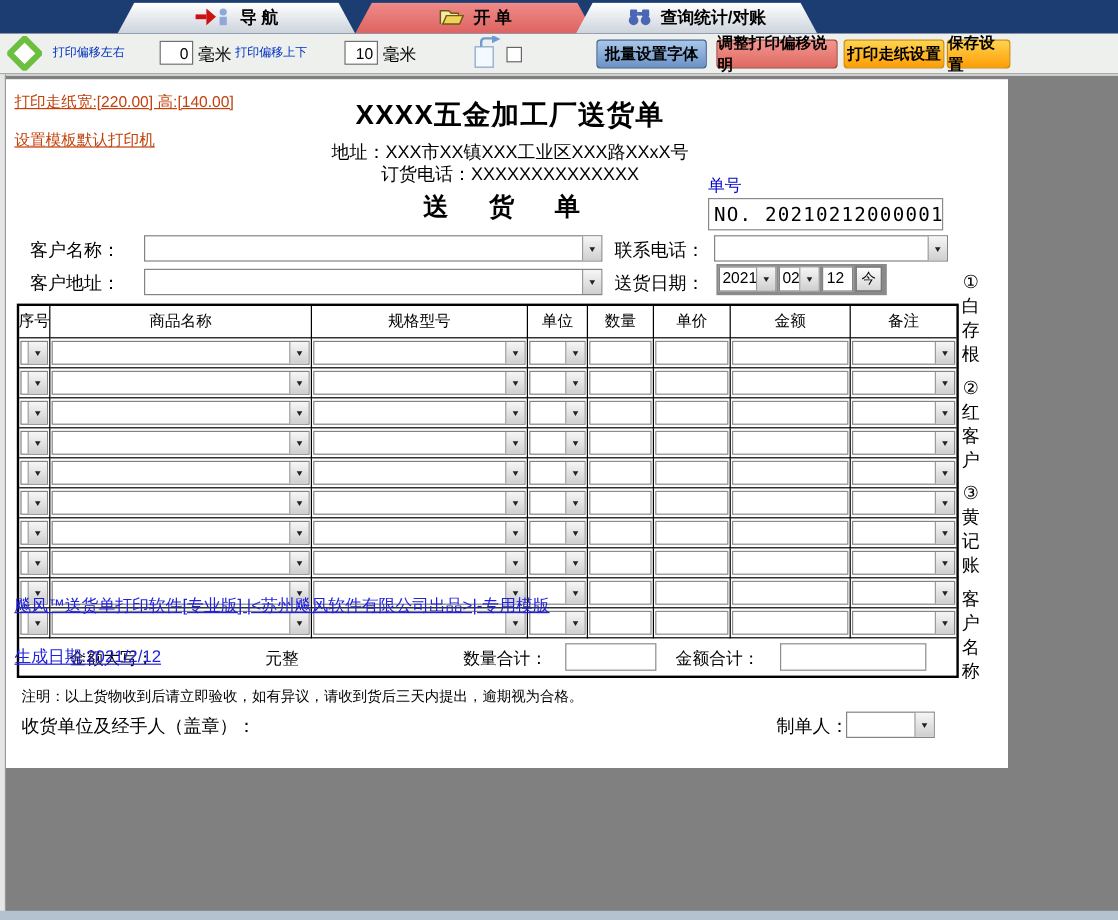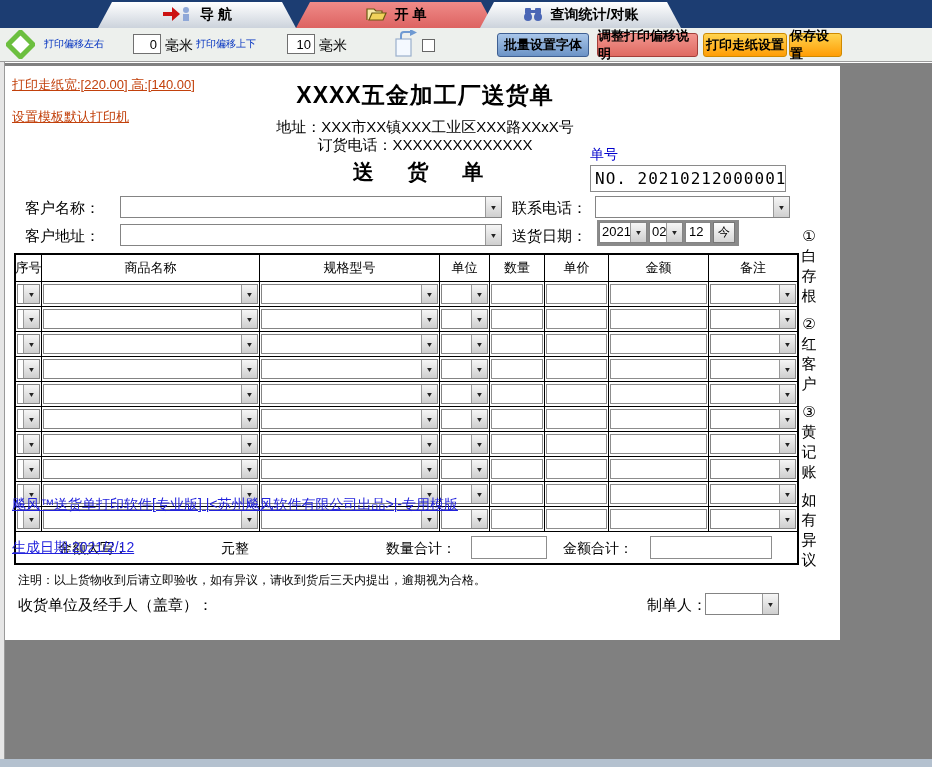--- a/index.html
+++ b/index.html
@@ -622,21 +622,21 @@
         <input class="tfoot-input" style="left: 455px; width: 76px;">
         <span class="tfoot-label" style="left:547px;">金额合计：</span>
         <input class="tfoot-input" style="left: 634px; width: 122px;">
       </div>
     </div>
 
     <div class="copies">
       <div class="copy-group">①白存根</div>
       <div class="copy-group">②红客户</div>
       <div class="copy-group">③黄记账</div>
-      <div class="copy-group">如有异议</div>
+      <div class="copy-group">客户名称</div>
     </div>
 
     <a class="blue-link" style="left:7px; top:430px;">飚风™送货单打印软件[专业版] |&lt;苏州飚风软件有限公司出品&gt;|-专用模版</a>
     <a class="blue-link" style="left:7px; top:473px;">生成日期:2021/2/12</a>
 
     <div class="note-text">注明：以上货物收到后请立即验收，如有异议，请收到货后三天内提出，逾期视为合格。</div>
 
     <span class="sig-label" style="left:13px;">收货单位及经手人（盖章）：</span>
     <span class="sig-label" style="left:642px;">制单人：</span>
     <span class="combo abs maker-combo">

